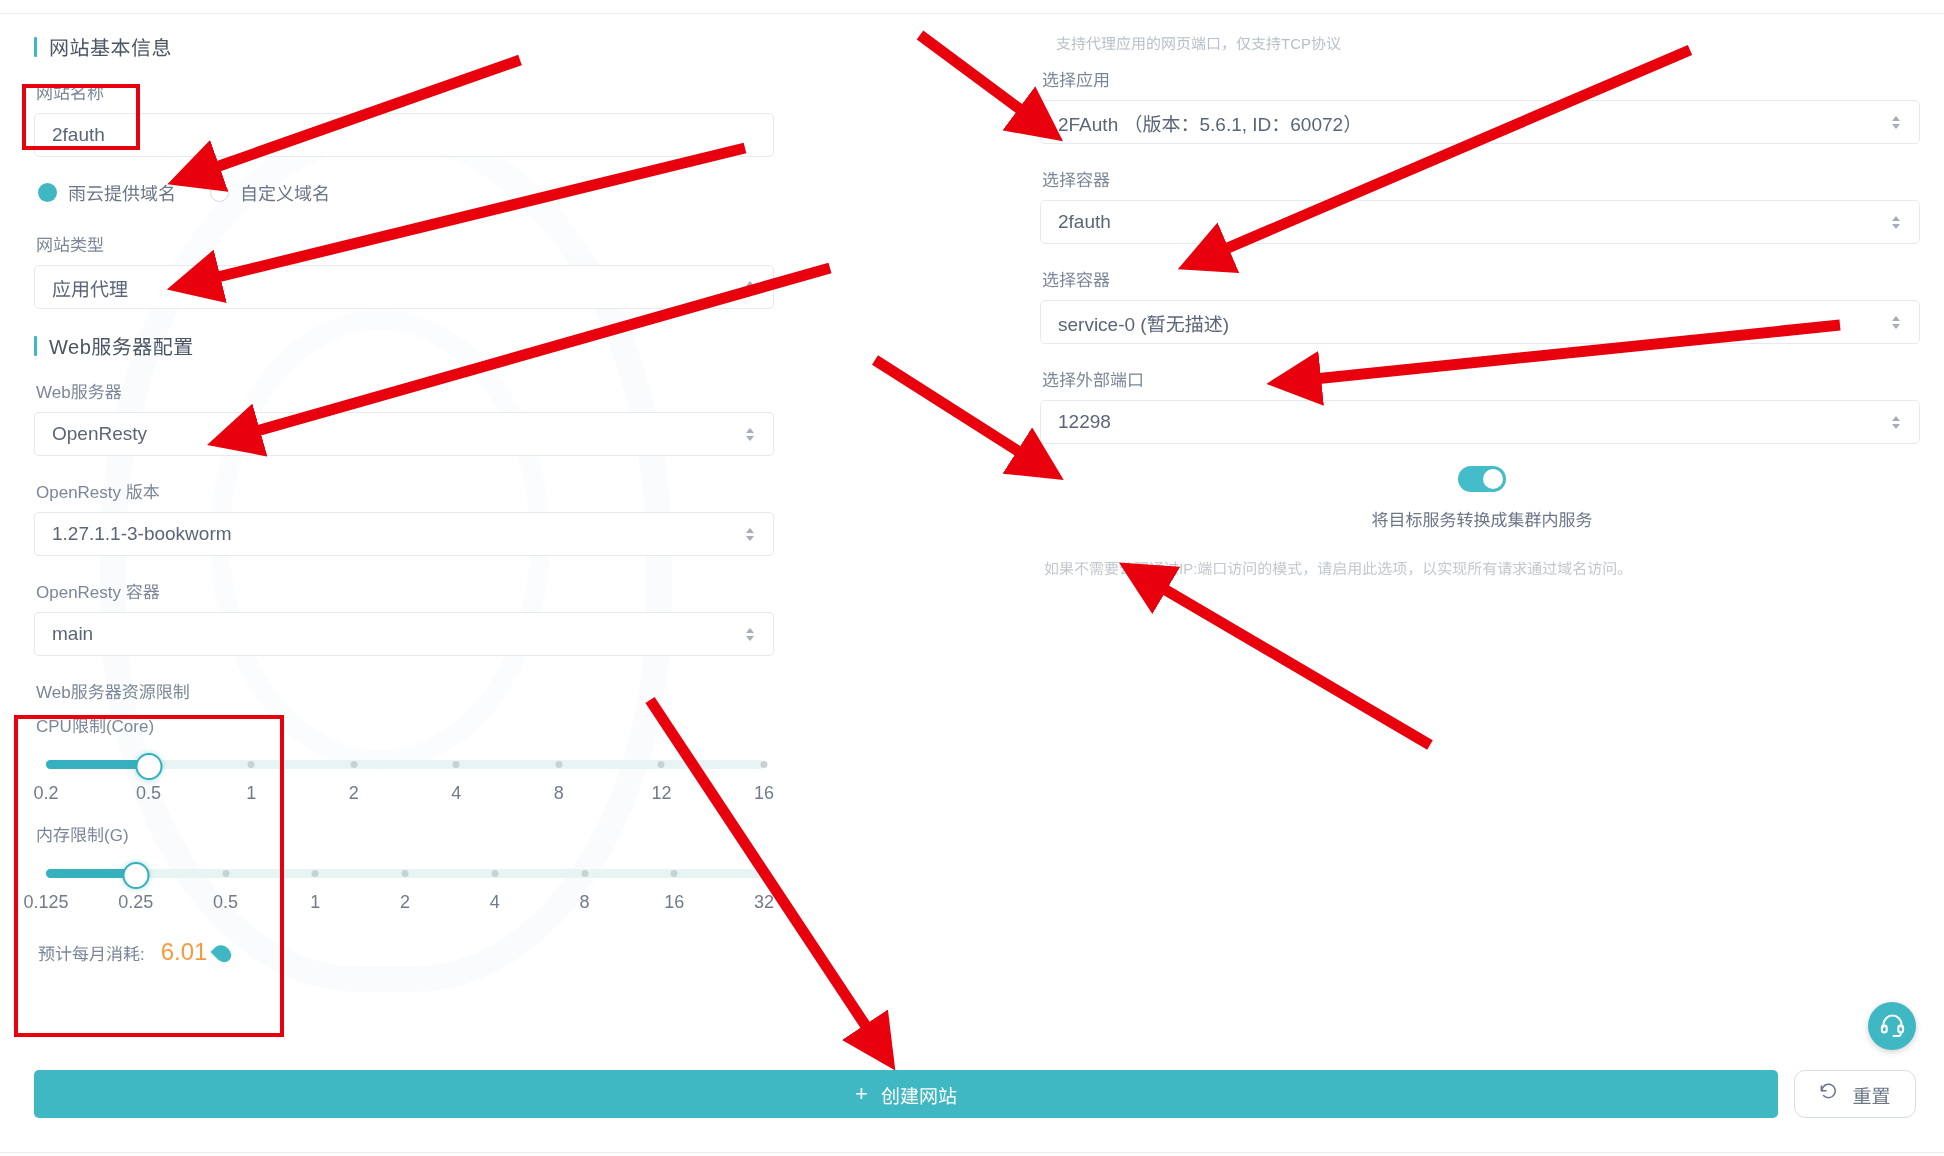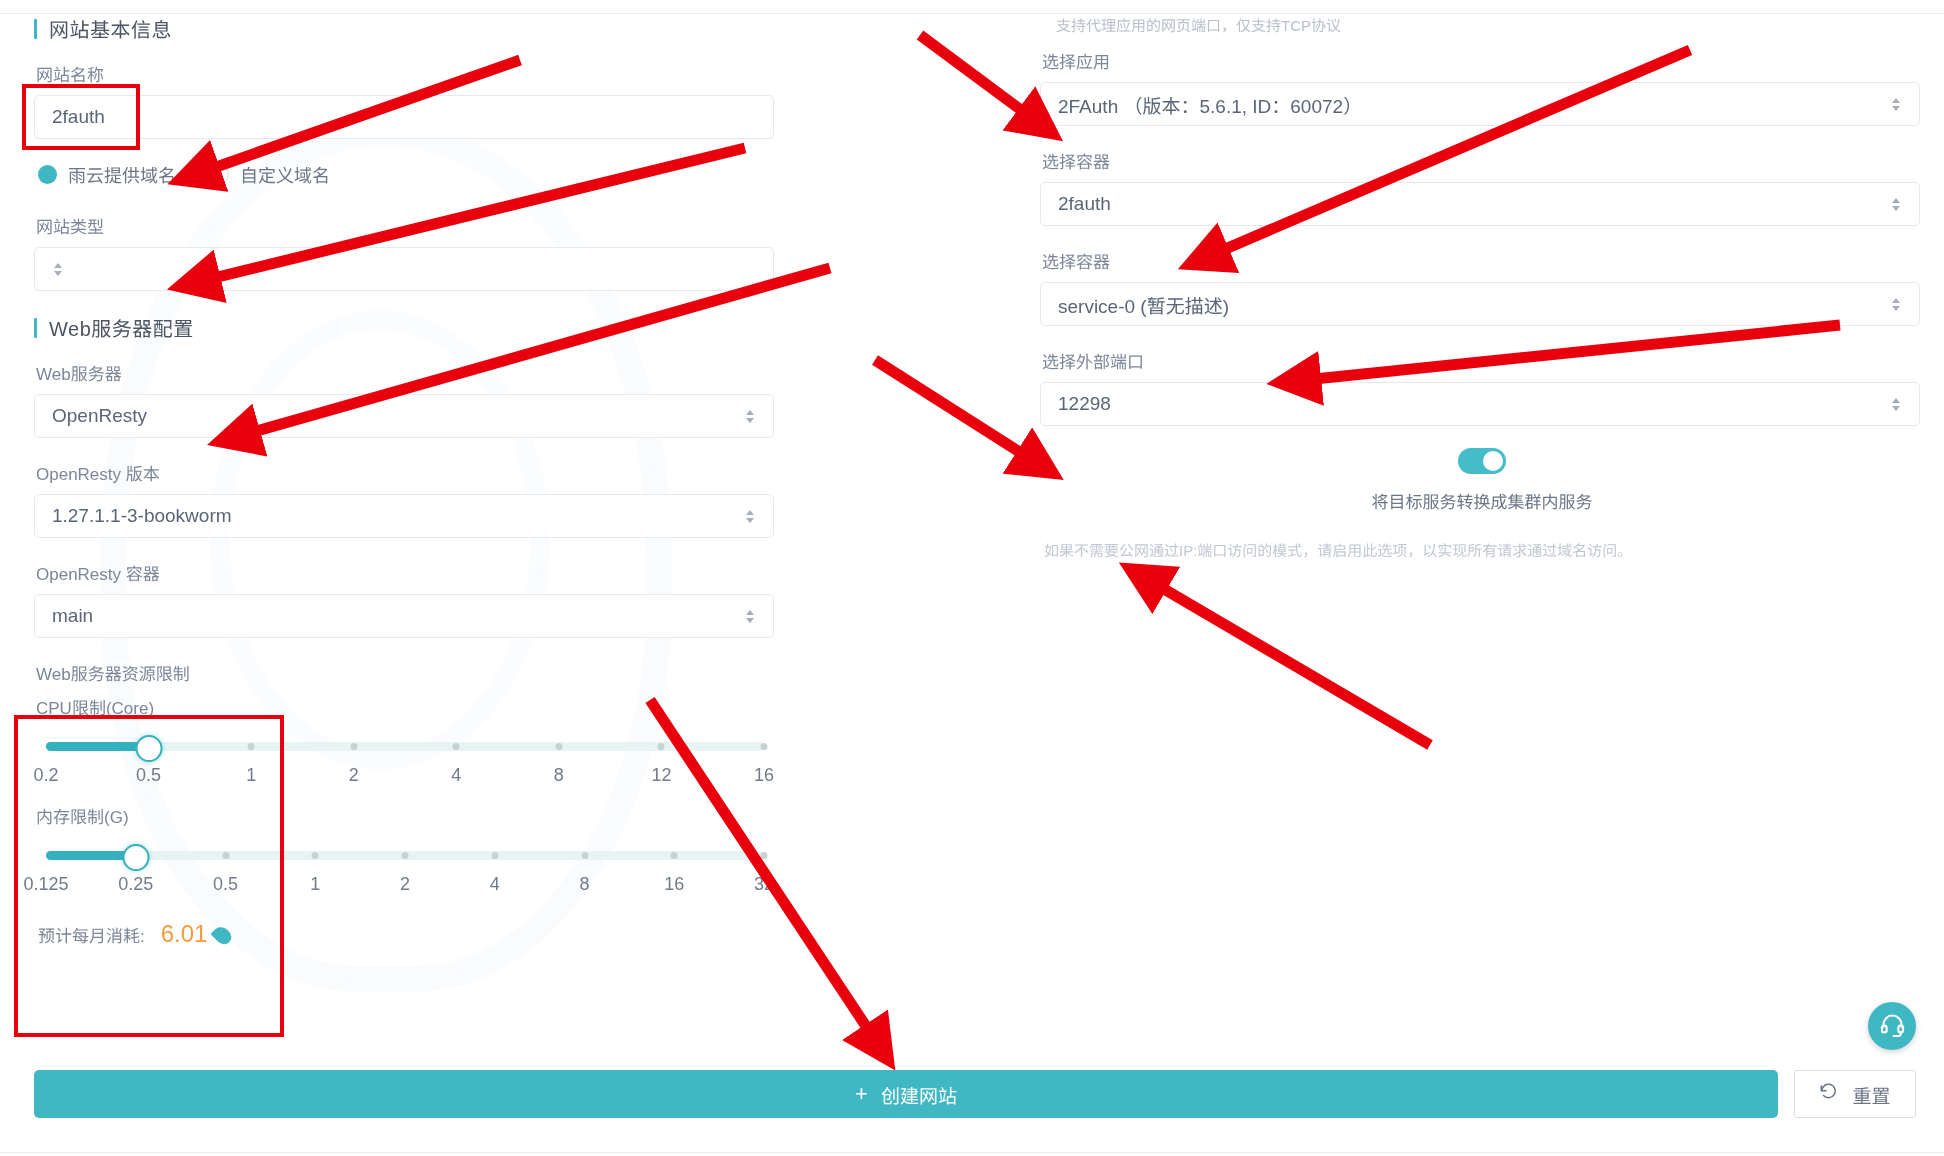--- a/index.html
+++ b/index.html
@@ -26,21 +26,21 @@
   }
   .watermark .w2{
     position:absolute;left:250px;top:250px;width:300px;height:420px;
     border-radius:50%;
     border:20px solid #b9d4e0;
   }
 
   .topline{position:absolute;left:0;right:0;top:13px;height:1px;background:#ececec;}
   .botline{position:absolute;left:0;right:0;bottom:3px;height:1px;background:#ececec;}
 
-  .col{position:absolute;top:14px;}
+  .col{position:absolute;top:32px;}
   .col-left{left:34px;width:740px;}
   .col-right{left:1040px;width:880px;}
 
   
   .sect{display:flex;align-items:center;gap:12px;margin:0 0 18px 0;}
   .sect .bar{width:3px;height:20px;background:#3fb8c4;display:block;border-radius:1px;}
   .sect .txt{font-size:20px;color:#4b5563;letter-spacing:.5px;}
 
   .fieldlabel{font-size:17px;color:#7b8798;margin:0 0 9px 2px;}
   .subhint{font-size:15px;color:#b9c0cb;margin:0 0 13px 16px;}
@@ -97,21 +97,21 @@
 
   
   .actions{position:absolute;left:34px;right:28px;bottom:38px;height:48px;display:flex;align-items:center;gap:16px;}
   .btn-create{
     flex:1;height:48px;border-radius:5px;background:#3fb8c4;color:#fff;
     display:flex;align-items:center;justify-content:center;gap:13px;font-size:19px;border:none;
     font-family:inherit;cursor:pointer;
   }
   .btn-create .plus{font-size:22px;line-height:1;}
   .btn-reset{
-    width:122px;height:48px;border-radius:3px;background:#fff;border:1px solid #d9dde4;
+    width:122px;height:48px;border-radius:11px;background:#fff;border:1px solid #d9dde4;
     color:#6b7687;display:flex;align-items:center;justify-content:center;gap:14px;font-size:19px;
     font-family:inherit;cursor:pointer;
   }
 
   
   .fab{
     position:absolute;right:28px;bottom:106px;width:48px;height:48px;border-radius:50%;
     background:#3fb8c4;display:flex;align-items:center;justify-content:center;
     box-shadow:0 2px 6px rgba(0,0,0,.18);cursor:pointer;
   }
@@ -150,20 +150,21 @@
         <span>雨云提供域名</span>
       </div>
       <div class="radio">
         <span class="dot off"></span>
         <span>自定义域名</span>
       </div>
     </div>
 
     <div class="fieldlabel">网站类型</div>
     <div class="select">
+      <span class="val">应用代理</span>
       <span class="spin">
           <i class="up"></i>
           <i class="dn"></i>
         </span>
     </div>
 
     <div class="sect">
       <span class="bar"></span>
       <span class="txt">Web服务器配置</span>
     </div>

